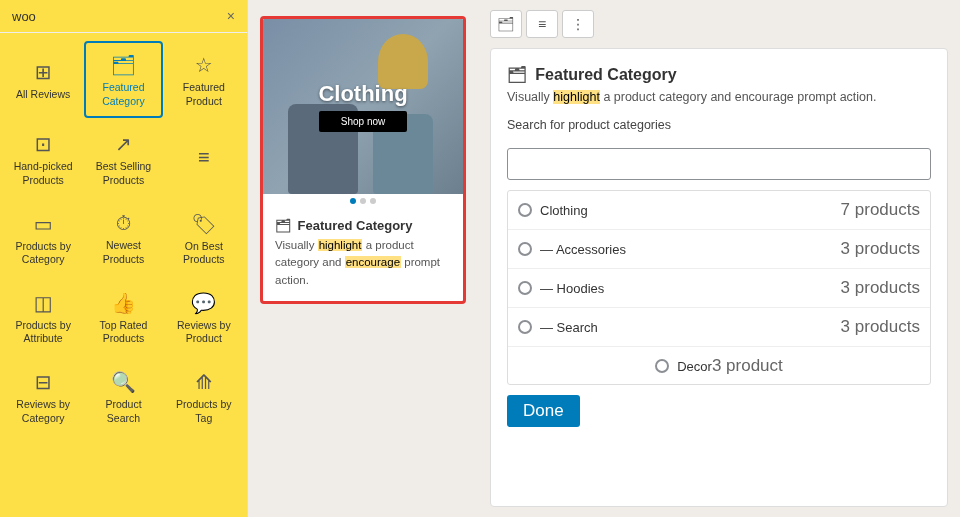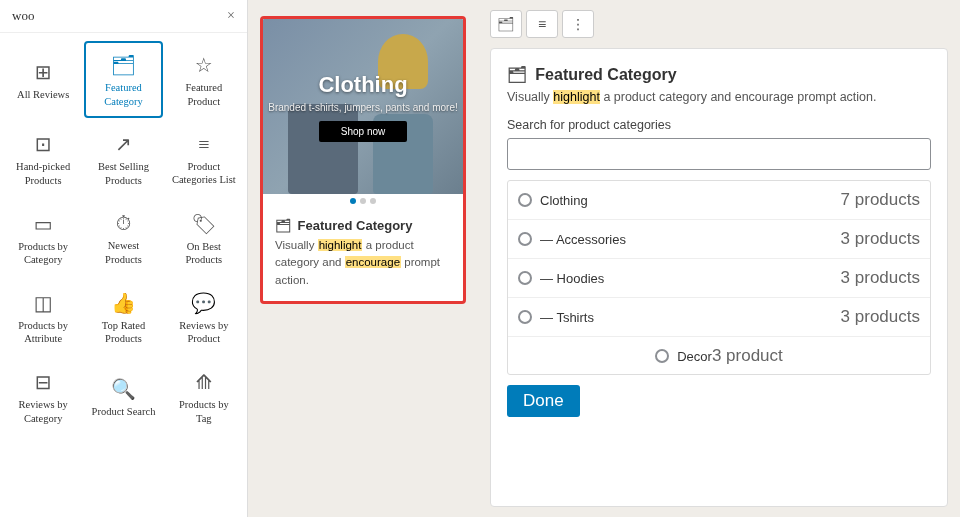--- a/index.html
+++ b/index.html
@@ -1,26 +1,25 @@
 <!DOCTYPE html>
 <html><head>
   <meta charset="utf-8">
   <style>
     * { box-sizing: border-box; margin: 0; padding: 0; }
     body { font-family: -apple-system, BlinkMacSystemFont, 'Segoe UI', sans-serif; background: #f0ede8; width: 960px; height: 517px; overflow: hidden; display: flex; }
 
     
     .sidebar {
       width: 248px;
-      background: #ffffff;
+      background: #fde047;
       border-right: 1px solid #ddd;
       display: flex;
       flex-direction: column;
       flex-shrink: 0;
-      font-family: Liberation Serif, serif;
     }
     .sidebar-header {
       display: flex;
       align-items: center;
       justify-content: space-between;
       padding: 8px 12px;
       border-bottom: 1px solid #eee;
     }
     .sidebar-header span {
       font-size: 13px;
@@ -256,21 +255,21 @@
       font-size: 12.5px;
       color: #555;
       margin-bottom: 14px;
     }
     .right-card-desc mark {
       background: #ffe082;
     }
     .search-label {
       font-size: 12.5px;
       color: #444;
-      margin-bottom: 6px;
+      margin-bottom: 16px;
     }
     .search-input {
       width: 100%;
       height: 32px;
       border: 1px solid #8c8f94;
       border-radius: 3px;
       padding: 0 8px;
       font-size: 13px;
       outline: none;
       margin-bottom: 10px;
@@ -349,21 +348,20 @@
         <div class="sidebar-item">
       <span class="icon">⊡</span>
       <span class="label">Hand-picked Products</span>
     </div>
         <div class="sidebar-item">
       <span class="icon">↗</span>
       <span class="label">Best Selling Products</span>
     </div>
         <div class="sidebar-item">
       <span class="icon">≡</span>
-      <span class="label">Product Categories List</span>
     </div>
         <div class="sidebar-item">
       <span class="icon">▭</span>
       <span class="label">Products by Category</span>
     </div>
         <div class="sidebar-item">
       <span class="icon">⏱</span>
       <span class="label">Newest Products</span>
     </div>
         <div class="sidebar-item">
@@ -401,21 +399,20 @@
 <div class="main">
 
   <div class="preview-pane">
     <div class="preview-card">
       <div class="preview-image">
         <div class="hoodie-left"></div>
         <div class="hoodie-right"></div>
         <div class="hat-shape"></div>
         <div class="overlay-text">
           <div class="overlay-title">Clothing</div>
-          <div class="overlay-sub">Branded t-shirts, jumpers, pants and more!</div>
           <button class="shop-now-btn">Shop now</button>
         </div>
       </div>
       <div class="dots-row">
         <div class="dot"></div>
         <div class="dot inactive"></div>
         <div class="dot inactive"></div>
       </div>
       <div class="preview-info">
         <div class="preview-info-title">
@@ -463,21 +460,21 @@
           <div class="category-item">
       <div class="category-left">
         <div class="radio-circle"></div>
         <span>— Hoodies</span>
       </div>
       <span class="category-count">3 products</span>
     </div>
           <div class="category-item">
       <div class="category-left">
         <div class="radio-circle"></div>
-        <span>— Tshirts</span>
+        <span>— Search</span>
       </div>
       <span class="category-count">3 products</span>
     </div>
           <div class="category-item">
       <div class="category-left">
         <div class="radio-circle"></div>
         <span>Decor</span>
       </div>
       <span class="category-count">3 product</span>
     </div>

